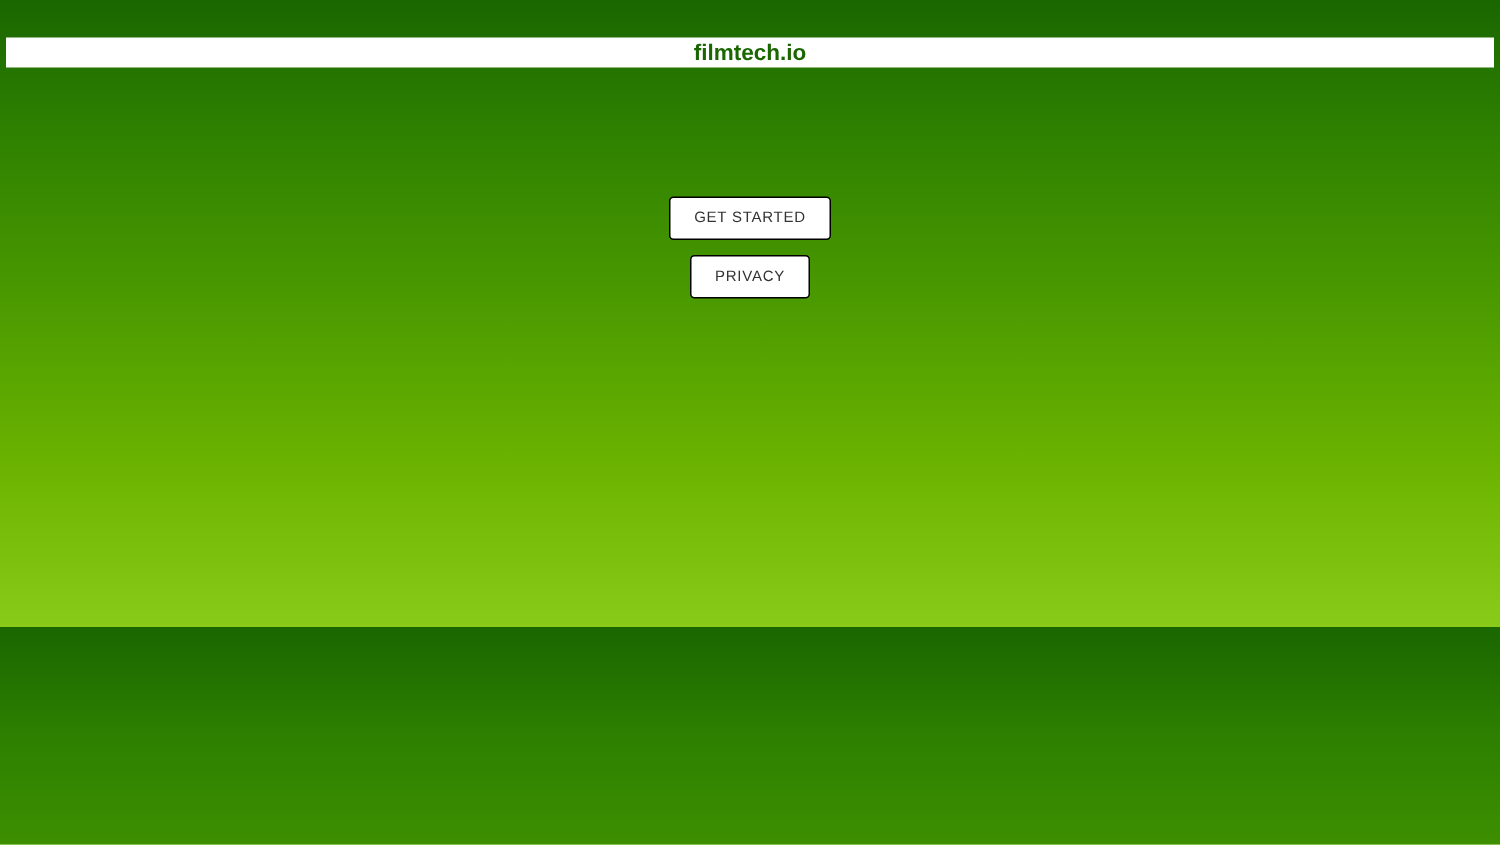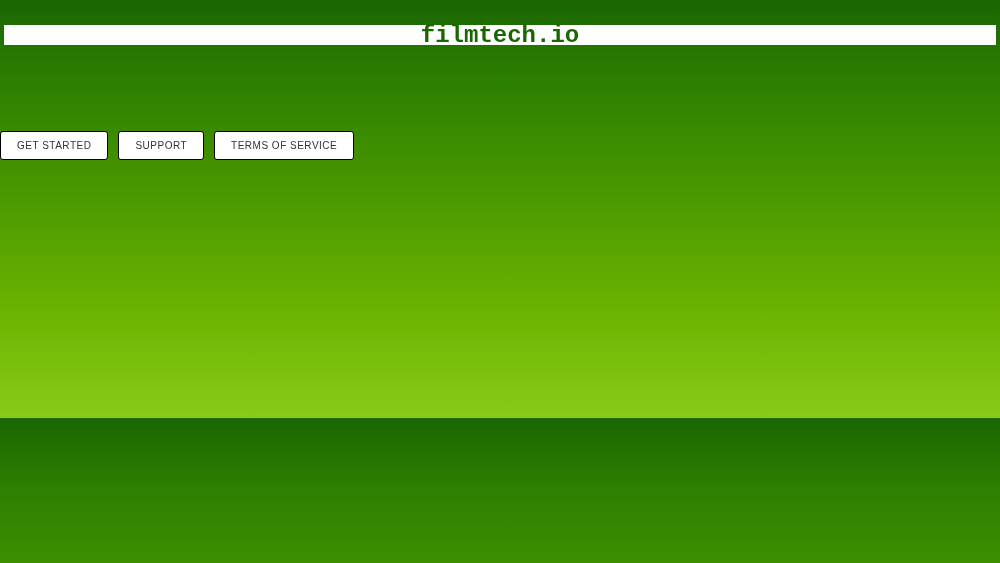--- a/index.html
+++ b/index.html
@@ -25,41 +25,40 @@
       left: 4px;
       right: 4px;
       height: 20px;
       background: #ffffff;
       display: flex;
       align-items: center;
       justify-content: center;
     }
     .title {
       color: #1a6600;
-      font-size: 24px;
+      font-size: 15px;
       font-weight: bold;
-      font-family: Liberation Mono, monospace;
     }
     .tagline {
       position: absolute;
       top: 56px;
       left: 0;
       right: 0;
       text-align: center;
       color: #ffffff;
       font-size: 14px;
       font-weight: bold;
     }
     .buttons-container {
       position: absolute;
       top: 131px;
       left: 0;
       right: 0;
       display: flex;
-      flex-direction: row;
+      flex-direction: column;
       align-items: center;
       gap: 10px;
     }
     .btn {
       background: #ffffff;
       border: 1px solid #000000;
       border-radius: 3px;
       padding: 8px 16px;
       font-size: 10px;
       font-weight: 500;
@@ -79,17 +78,16 @@
   </style>
 </head>
 <body>
 
 <div class="page">
   <div class="header-bar">
     <div class="title">filmtech.io</div>
   </div>
   <div class="buttons-container">
     <button class="btn">GET STARTED</button>
-    <button class="btn">SUPPORT</button>
-    <button class="btn">TERMS OF SERVICE</button>
+    <button class="btn">PRIVACY</button>
   </div>
   <div class="bottom-section"></div>
 </div>
 
 </body></html>

